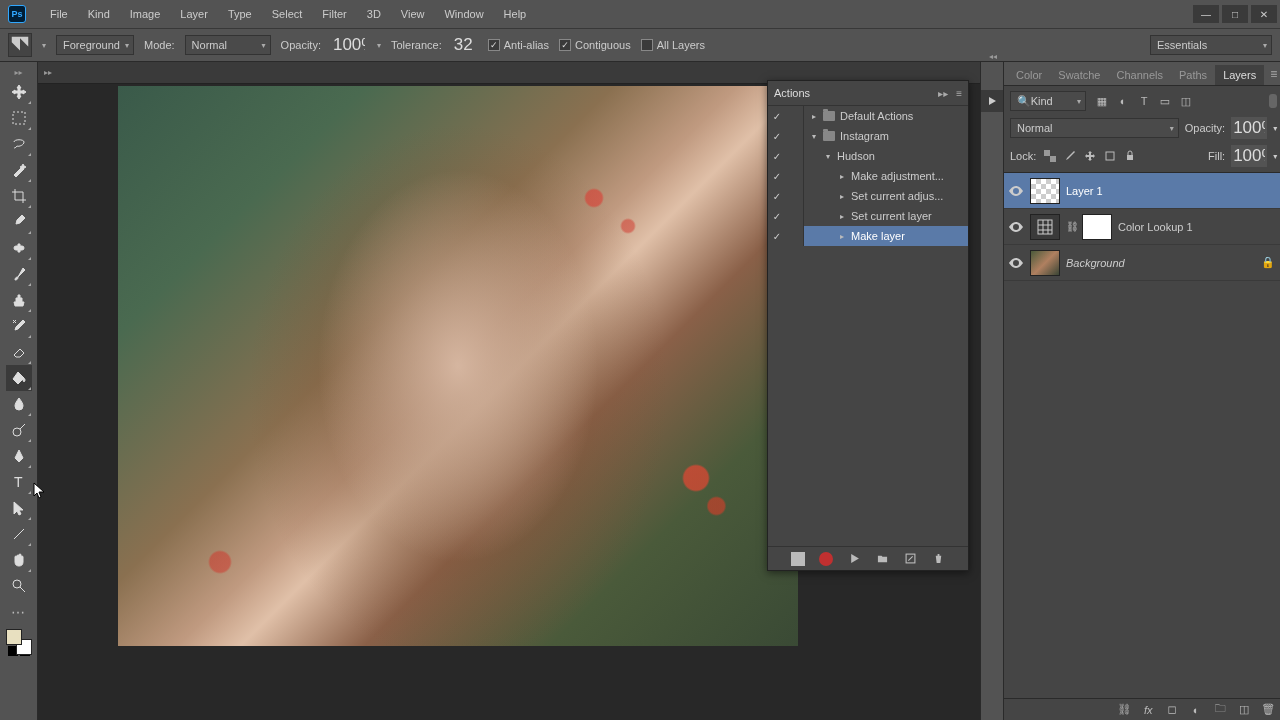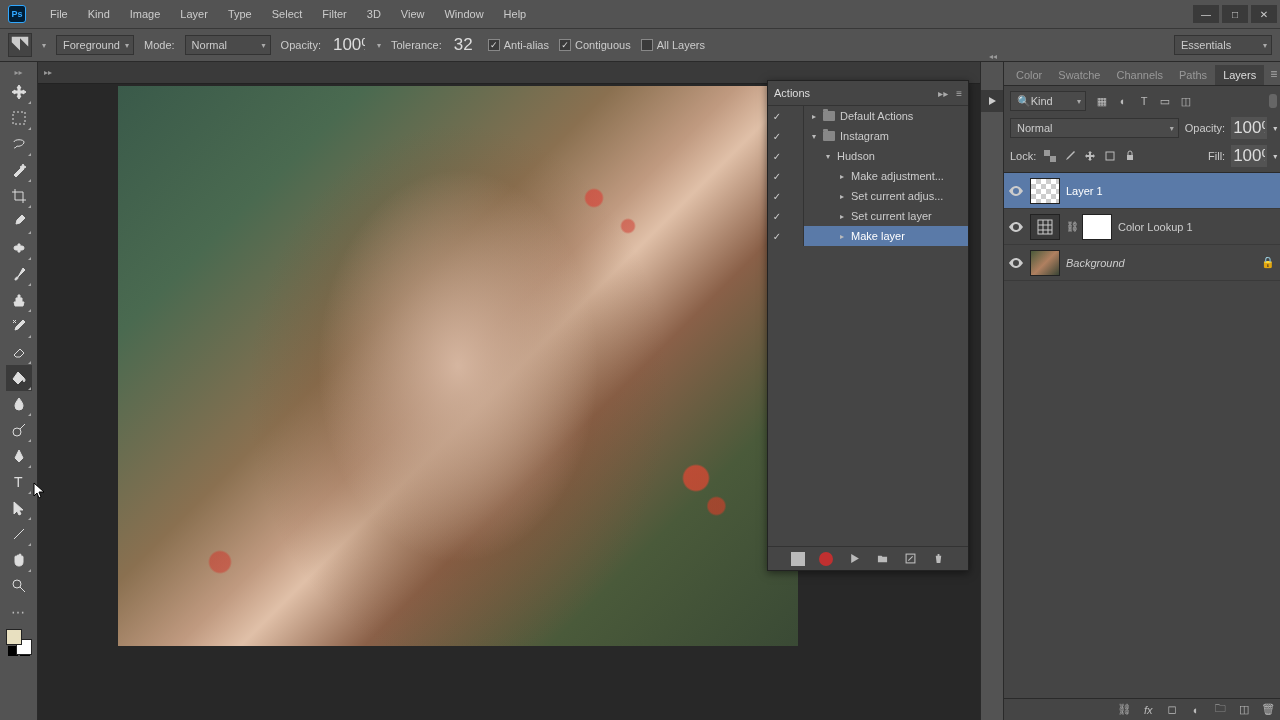--- a/index.html
+++ b/index.html
@@ -10,21 +10,21 @@
 .menu span { padding:4px 10px; cursor:default; }
 .win-controls { margin-left:auto; display:flex; }
 .win-controls div { width:26px; height:18px; background:#3a3a3a; margin-right:3px; display:flex; align-items:center; justify-content:center; font-size:10px; color:#ccc; }
 .options-bar { height:34px; background:#535353; border-top:1px solid #383838; border-bottom:1px solid #2a2a2a; display:flex; align-items:center; padding:0 8px; gap:10px; font-size:11px; }
 .tool-preset { width:24px; height:24px; border:1px solid #333; background:#444; display:flex; align-items:center; justify-content:center; }
 .dropdown { background:#4a4a4a; border:1px solid #333; padding:2px 18px 2px 6px; position:relative; height:20px; display:flex; align-items:center; }
 .dropdown::after { content:"▾"; position:absolute; right:4px; font-size:8px; color:#aaa; }
 .opt-input { background:#535353; border:none; color:#ddd; width:36px; padding:1px 2px; font-size:17px; }
 .chk { display:flex; align-items:center; gap:4px; }
 .chk-box { width:12px; height:12px; border:1px solid #888; background:#3a3a3a; display:flex; align-items:center; justify-content:center; font-size:9px; color:#ddd; }
-.workspace-dd { margin-left:auto; width:98px; }
+.workspace-dd { margin-left:auto; width:122px; }
 .main { display:flex; height:658px; position:relative; }
 .toolbar { width:38px; background:#535353; border-right:1px solid #2a2a2a; display:flex; flex-direction:column; align-items:center; padding-top:6px; position:relative; }
 .toolbar .expand { font-size:8px; color:#999; margin-bottom:2px; }
 .tool { width:26px; height:26px; display:flex; align-items:center; justify-content:center; margin-bottom:0px; position:relative; cursor:default; }
 .tool.active { background:#3a3a3a; }
 .tool svg { width:16px; height:16px; fill:#ddd; stroke:#ddd; }
 .tool .corner { position:absolute; right:1px; bottom:1px; width:0; height:0; border-left:3px solid transparent; border-bottom:3px solid #aaa; }
 .tool-dots { font-size:14px; letter-spacing:1px; color:#bbb; }
 .swatches { width:26px; height:26px; position:relative; margin-top:4px; }
 .swatch-fg { width:16px; height:16px; background:#e8e0c0; border:1px solid #222; position:absolute; top:0; left:0; z-index:2; }

